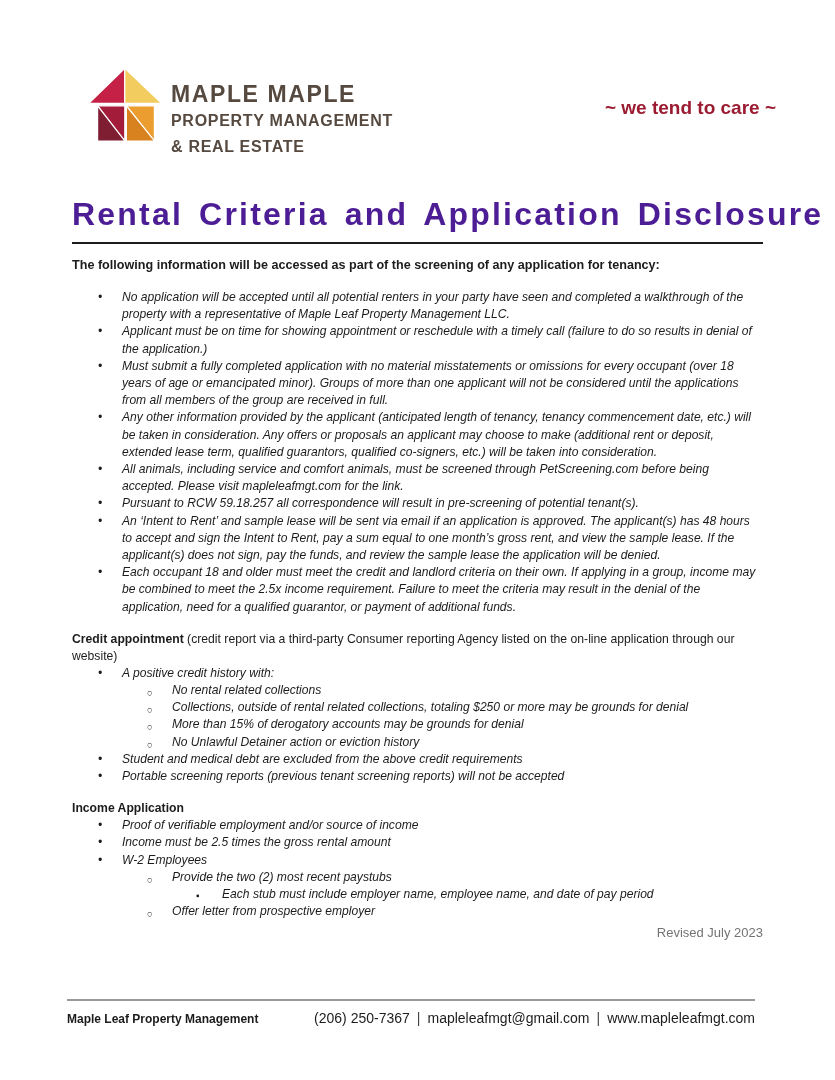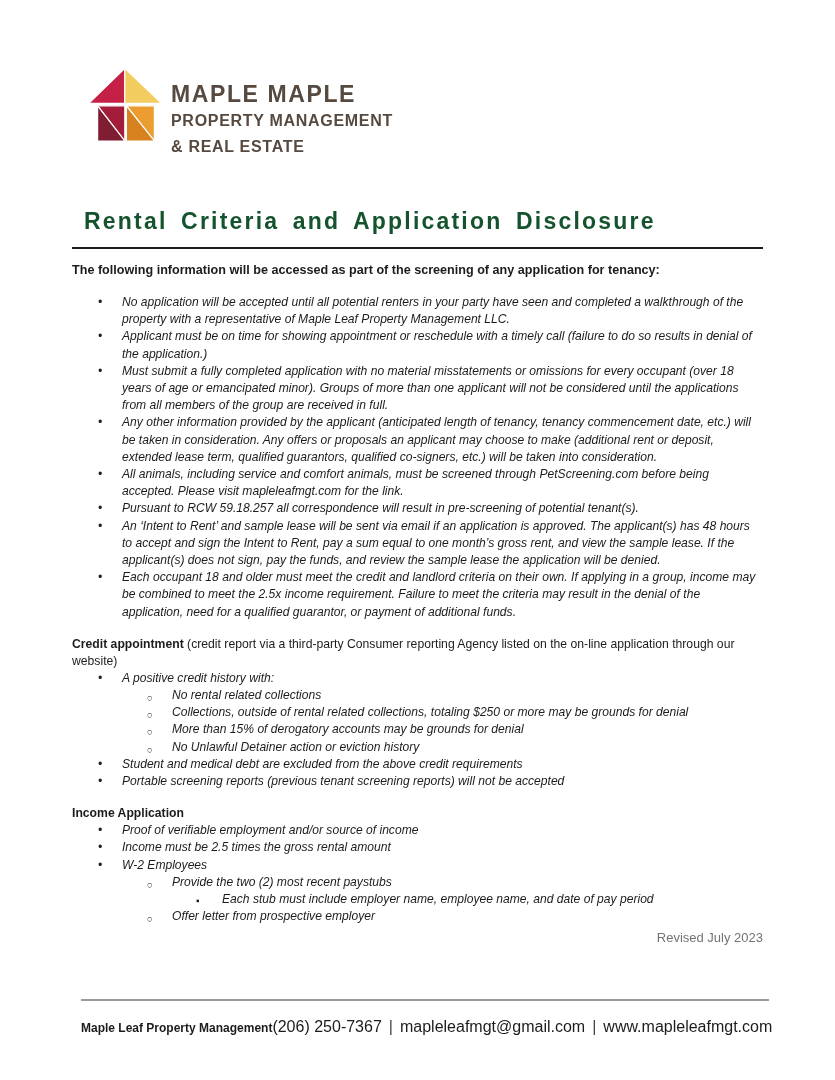--- a/index.html
+++ b/index.html
@@ -10,43 +10,43 @@
 
   
   .logo-mark { position:absolute; left:84px; top:66px; width:80px; height:78px; }
   .logo-text { position:absolute; left:171px; top:83px; color:#56493f; }
   .logo-name { font-size:23px; font-weight:bold; letter-spacing:1.6px; line-height:1; white-space:nowrap; }
   .logo-sub  { font-size:16px; font-weight:bold; letter-spacing:0.7px; margin-top:5px; line-height:1.3; white-space:nowrap; }
   .tagline   { position:absolute; top:97px; right:59px; font-size:19px; font-weight:bold; color:#9b1b31; white-space:nowrap; }
 
   
   .content { position:absolute; left:72px; top:196px; width:691px; }
-  .doc-title { margin:12px; font-size:23px; font-weight:bold; letter-spacing:2.2px; word-spacing:5px; color:#14532d; white-space:nowrap; }
+  .doc-title { margin:0; font-size:32px; font-weight:bold; letter-spacing:2.2px; word-spacing:5px; color:#4c1d95; white-space:nowrap; }
   .title-rule { border:none; border-top:2px solid #1c1c1c; margin:9px 0 0 0; }
   .intro { font-weight:bold; font-size:12.6px; line-height:17px; margin:13px 0 0 0; }
 
   .section { margin-top:15px; }
   .sec-heading { margin:0; font-size:12.2px; line-height:17px; }
   .sec-heading strong { font-weight:bold; }
   ul.bullets { margin:0; padding:0; list-style:none;font-style:italic; }
   ul.bullets li { font-size:12.1px; line-height:17.2px; position:relative; }
   .lvl1 { padding-left:50px; }
   .lvl1::before { content:"\2022"; position:absolute; left:26px; top:0; }
   .lvl2 { padding-left:100px; }
   .lvl2::before { content:"\25CB"; position:absolute; left:75px; top:2px; font-size:9.5px; }
   .lvl3 { padding-left:150px; }
   .lvl3::before { content:"\25AA"; position:absolute; left:124px; top:1px; font-size:10px; }
 
   .revised { text-align:right; color:#737373; font-size:13px; margin:4px 0 0 0; }
 
   
-  .footer { position:absolute; left:81px; top:999px; width:688px; border-top:2px solid #9a9a9a;
+  .footer { position:absolute; left:67px; top:999px; width:688px; border-top:2px solid #9a9a9a;
             padding-top:9px; display:flex; justify-content:space-between; align-items:baseline; }
   .footer-left  { font-weight:bold; font-size:12px; white-space:nowrap; }
-  .footer-right { font-size:16px; white-space:nowrap;margin-top:8px; }
+  .footer-right { font-size:14px; white-space:nowrap; }
   .footer-right .sep { margin:0 7px; color:#444; }
 </style>
 </head>
 <body>
 
 <div class="page">
 
   <svg class="logo-mark" viewBox="0 0 100 96" xmlns="http://www.w3.org/2000/svg">
     <polygon points="51,2 6,46 51,46" stroke="#ffffff" stroke-width="1.5" fill="#c52045"></polygon>
     <polygon points="51,2 97,46 51,46" stroke="#ffffff" stroke-width="1.5" fill="#f2cc5f"></polygon>
@@ -55,20 +55,21 @@
     <polygon points="53,49 88,49 88,93" stroke="#ffffff" stroke-width="1.5" fill="#ec9d30"></polygon>
     <polygon points="53,49 53,93 88,93" stroke="#ffffff" stroke-width="1.5" fill="#d8821f"></polygon>
   </svg>
 
   <div class="logo-text">
     <div class="logo-name">MAPLE MAPLE</div>
     <div class="logo-sub">PROPERTY MANAGEMENT</div>
     <div class="logo-sub">&amp; REAL ESTATE</div>
   </div>
 
+  <div class="tagline">~ we tend to care ~</div>
 
   <div class="content">
     <h1 class="doc-title">Rental Criteria and Application Disclosure</h1>
     <hr class="title-rule">
     <p class="intro">The following information will be accessed as part of the screening of any application for tenancy:</p>
 
     <div>
         <div class="section">
           <ul class="bullets">
             <li class="lvl1">No application will be accepted until all potential renters in your party have seen and completed a walkthrough of the property with a representative of Maple Leaf Property Management LLC.</li>

